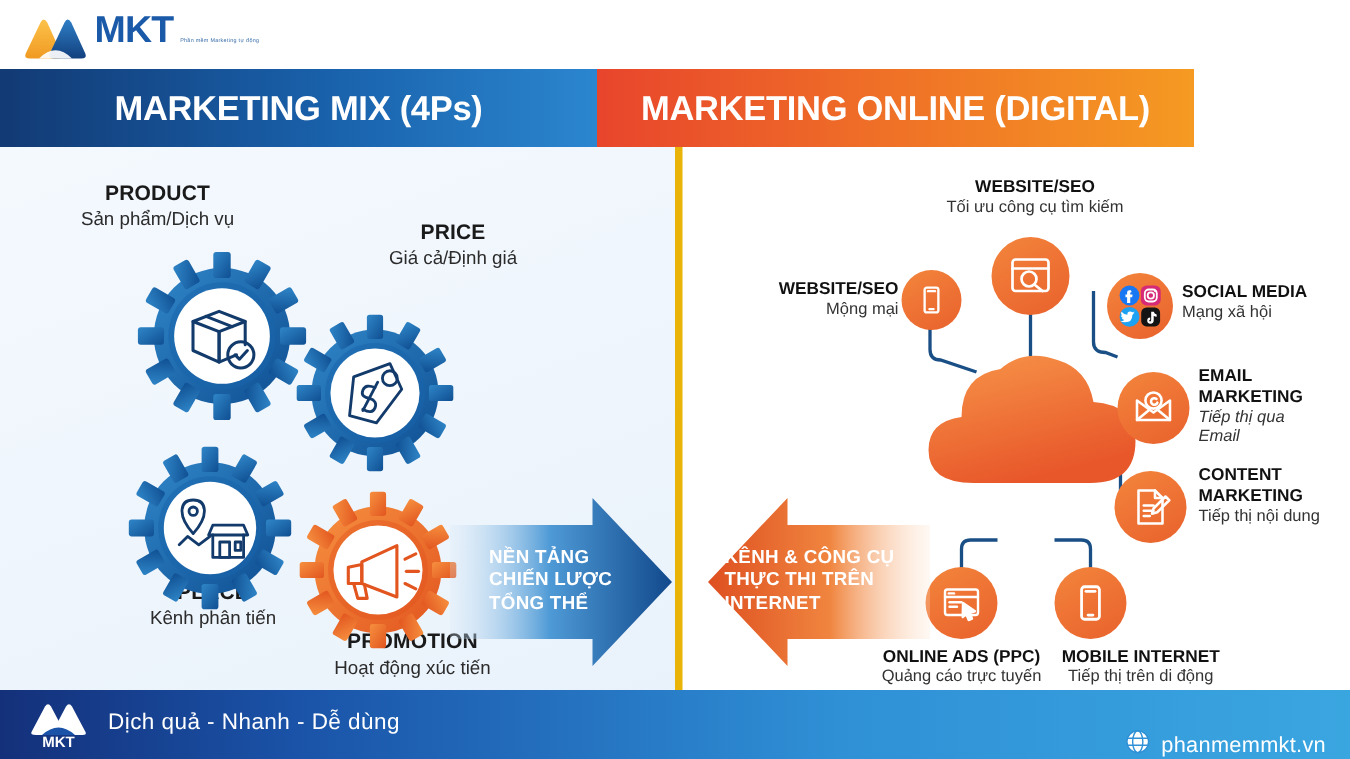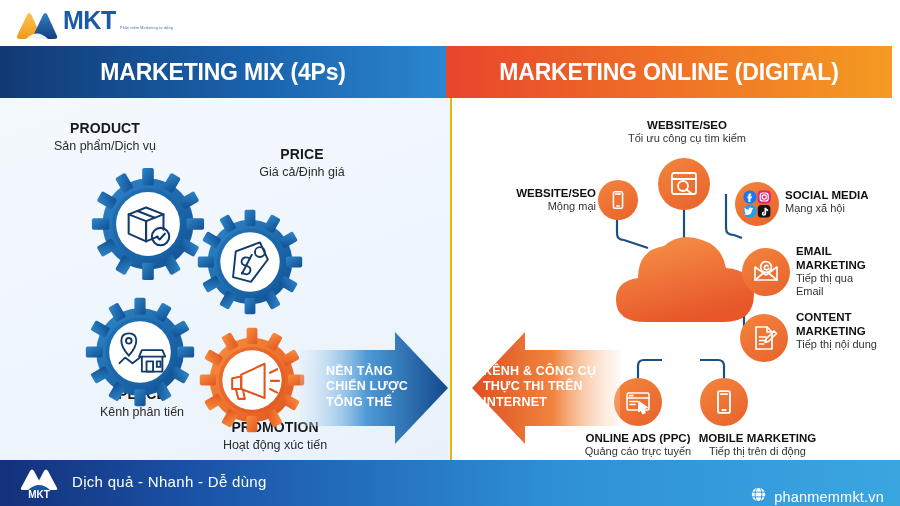--- a/index.html
+++ b/index.html
@@ -12,32 +12,32 @@
 
   
   .logobar { position: absolute; left: 0; top: 0; width: 900px; height: 46px; background: #ffffff; }
   .logo-wrap { position: absolute; left: 14px; top: 6px; display: flex; align-items: flex-start; }
   .logo-mark { width: 46px; height: 34px; }
   .logo-text-col { margin-left: 3px; padding-top: 2px; }
   .logo-mkt { font-size: 25px; font-weight: bold; color: #1a5aa8; letter-spacing: -0.5px; line-height: 1; }
   .logo-tag { font-size: 3.6px; color: #3a6ea8; letter-spacing: 0.2px; margin-top: 2px; white-space: nowrap; }
 
   
-  .banners { position: absolute; left: 0; top: 46px; width: 892px; height: 52px; display: flex; }
+  .banners { position: absolute; left: 0; top: 46px; width: 796px; height: 52px; display: flex; }
   .banner { flex: 1 1 50%; display: flex; align-items: center; justify-content: center; }
   .banner-left { background: linear-gradient(90deg, #123a74 0%, #1961ab 55%, #2b86cf 100%); }
   .banner-right { background: linear-gradient(90deg, #e8452c 0%, #ef7027 48%, #f59a22 100%); justify-content: center; }
   .banner-title { color: #ffffff; font-size: 23px; font-weight: bold; letter-spacing: -0.2px; white-space: nowrap; }
 
   
   .panels { position: absolute; left: 0; top: 98px; width: 900px; height: 362px; }
   .panel-left  { position: absolute; left: 0;   top: 0; width: 450px; height: 362px;
                  background: linear-gradient(160deg,#f4f9fe 0%,#eef5fc 60%,#e9f2fb 100%); }
   .panel-right { position: absolute; left: 450px; top: 0; width: 450px; height: 362px;
-                 background: #ffffff; border-left: 2px solid #eab308; }
+                 background: #ffffff; border-left: 5px solid #eab308; }
 
   
   .gear { position: absolute; }
   .gear svg { display: block; }
 
   .lbl { position: absolute; text-align: center; line-height: 1.25; }
   .lbl .t1 { font-size: 14px; font-weight: bold; color: #1a1a1a; letter-spacing: 0.1px; white-space: nowrap; }
   .lbl .t2 { font-size: 12.5px; color: #2b2b2b; white-space: nowrap; margin-top: 1px; }
 
   
@@ -348,21 +348,21 @@
             <path d="M3 22 L11.5 15"></path>
             <path d="M25 22 L16.5 15"></path>
             <circle cx="14" cy="9" r="5.4" fill="#ef7435"></circle>
             <path d="M16 8 a2.2 2.2 0 1 0 .6 2.4"></path>
           </g>
         </svg>
       </div>
       <div class="node-lbl" style="left:344px; top:146px; width:110px;">
         <div class="n1">EMAIL</div>
         <div class="n1">MARKETING</div>
-        <div class="n2" style="white-space:normal; width:72px;">Tiếp thị qua Email</div>
+        <div class="n2" style="white-space:normal; width:72px;font-style:italic;">Tiếp thị qua Email</div>
       </div>
 
       <div class="circ" style="left:288px; top:216px; width:48px; height:48px;">
         <svg width="28" height="28" viewBox="0 0 28 28">
           <g fill="none" stroke="#ffffff" stroke-width="1.7" stroke-linejoin="round" stroke-linecap="round">
             <path d="M6 3 H17 L22 8 V25 H6 Z"></path>
             <path d="M17 3 V8 H22"></path>
             <path d="M9.5 13 H16"></path>
             <path d="M9.5 16.5 H16"></path>
             <path d="M9.5 20 H13.5"></path>
@@ -396,21 +396,21 @@
       <div class="circ" style="left:248px; top:280px; width:48px; height:48px;">
         <svg width="26" height="26" viewBox="0 0 24 24">
           <g fill="none" stroke="#ffffff" stroke-width="1.7" stroke-linecap="round">
             <rect x="6.5" y="2" width="11" height="20" rx="1.8"></rect>
             <path d="M9.2 4.8 H14.8"></path>
             <path d="M10.5 19.4 H13.5"></path>
           </g>
         </svg>
       </div>
       <div class="node-lbl center-al" style="left:208px; top:333px; width:195px;">
-        <div class="n1">MOBILE MARKETING</div>
+        <div class="n1">MOBILE INTERNET</div>
         <div class="n2">Tiếp thị trên di động</div>
       </div>
     </div>
 
     <div class="arrow-zone">
       <svg width="320" height="120" viewBox="0 0 320 120">
         <defs>
           <linearGradient id="arrB" x1="0" y1="0" x2="1" y2="0">
             <stop offset="0" stop-color="#d9e9f7" stop-opacity="0.25"></stop>
             <stop offset="45%" stop-color="#4e9ad6"></stop>

